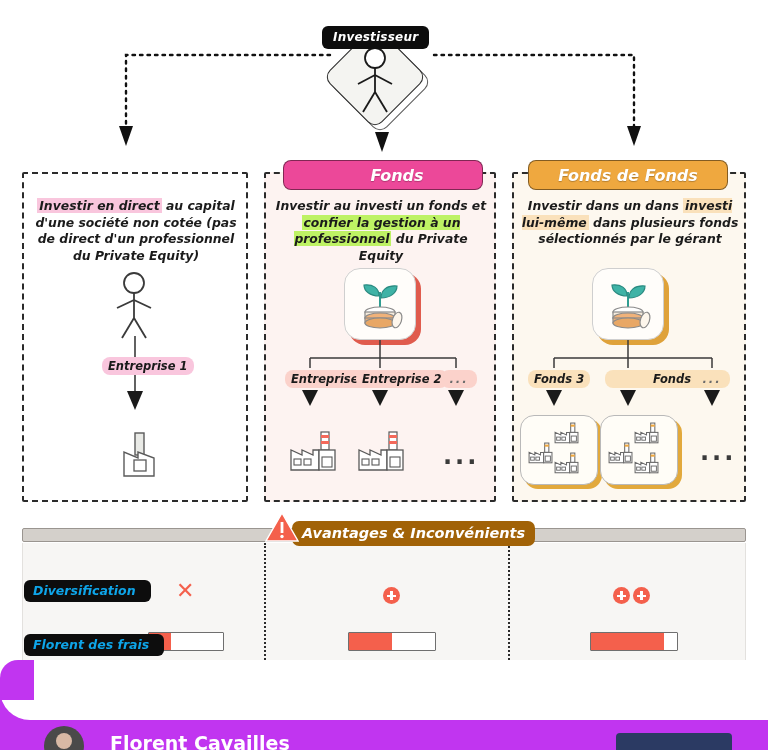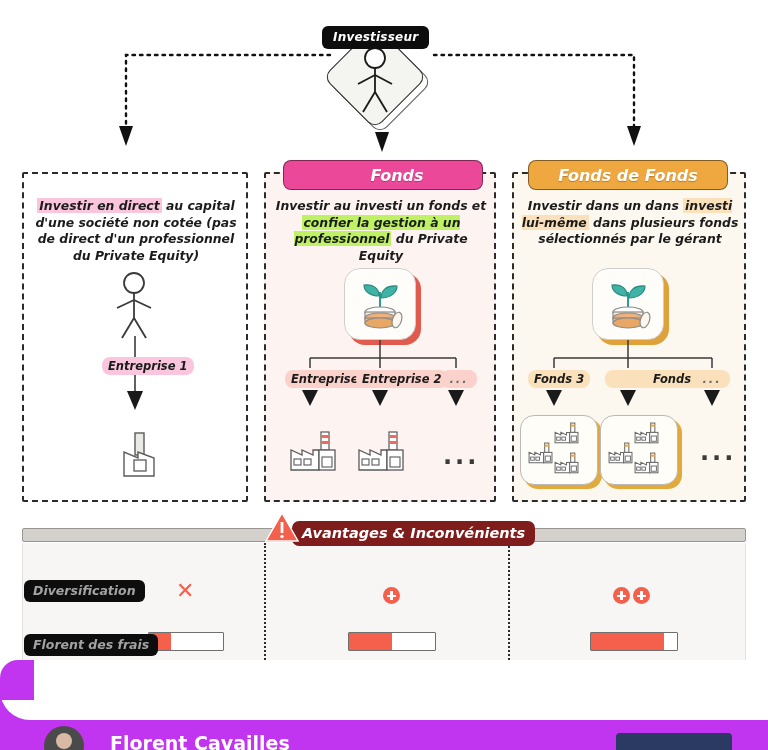--- a/index.html
+++ b/index.html
@@ -120,30 +120,30 @@
     background: #d4d0cb; border: 1px solid #9a9590; border-radius: 2px;
   }
   .cmp-body {
     position: absolute; left: 0; top: 15px; width: 724px; height: 117px;
     background: #f7f6f4; border-left: 1px solid #e3e1de; border-right: 1px solid #e3e1de;
   }
   .cmp-div { position: absolute; top: 15px; width: 0; height: 117px;
     border-left: 2px dotted #2b2b2b; }
   .cmp-title {
     position: absolute; left: 292px; top: 521px;
-    background: #7f1d1d; color: #ffffff; border-radius: 7px;
+    background: #a16207; color: #ffffff; border-radius: 7px;
     font-style: italic; font-weight: 700; font-size: 14.5px;
     padding: 4px 10px 5px 10px; white-space: nowrap; z-index: 8;
   }
   .warn-tri { position: absolute; left: 265px; top: 511px; z-index: 9; }
 
   .row-label {
-    position: absolute; background: #0d0d0d; color: #a3a3a3; border-radius: 6px;
+    position: absolute; background: #0d0d0d; color: #0ea5e9; border-radius: 6px;
     font-style: italic; font-weight: 700; font-size: 12.5px;
-    padding: 3px 9px 4px 9px; white-space: nowrap; z-index: 4;
+    padding: 3px 15px 4px 9px; white-space: nowrap; z-index: 4;
   }
 
   .plus-badge {
     display: inline-block; width: 17px; height: 17px; border-radius: 50%;
     background: #f4604c; position: relative; vertical-align: middle;
   }
   .plus-badge::before, .plus-badge::after {
     content: ""; position: absolute; background: #ffffff;
   }
   .plus-badge::before { left: 4px; top: 7.5px; width: 9px; height: 2.4px; }

